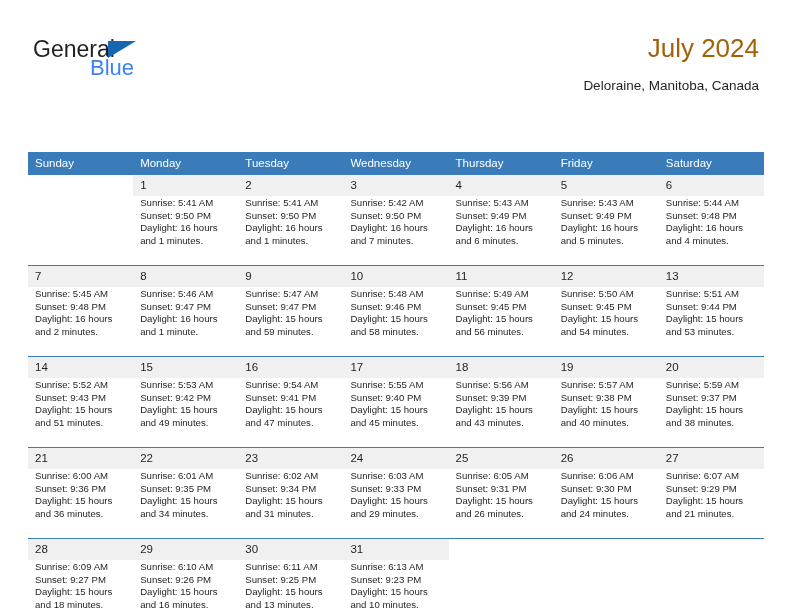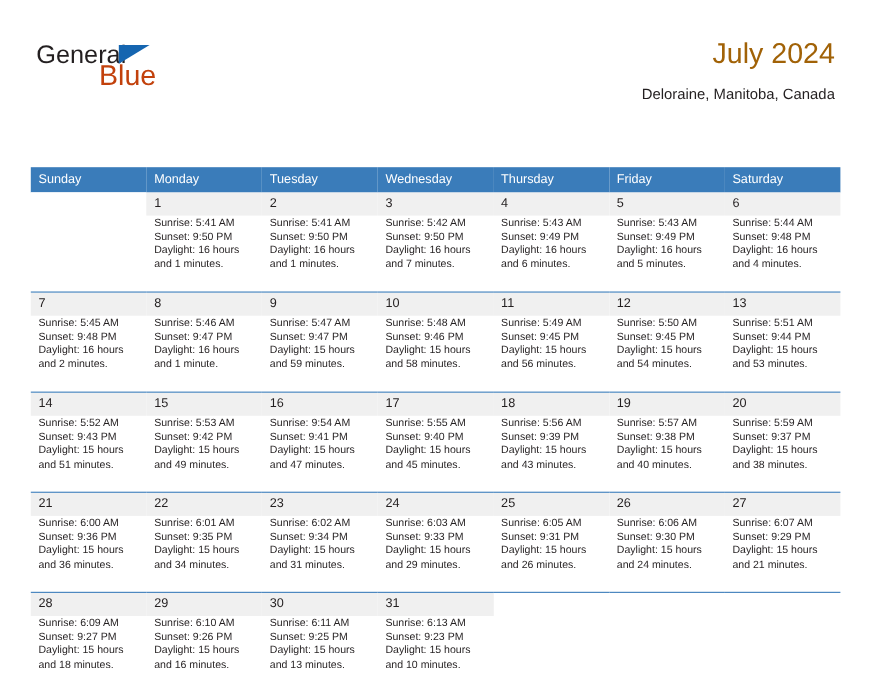--- a/index.html
+++ b/index.html
@@ -43,22 +43,22 @@
     font-size: 23px;
     letter-spacing: 0px;
     color: #231f20;
     line-height: 26px;
     font-family: "Liberation Sans", sans-serif;
   }
   .logo-blue {
     position: absolute;
     left: 57px;
     top: 19px;
-    font-size: 26px;
-    color: #c2410c;
+    font-size: 22px;
+    color: #3b82f6;
     line-height: 26px;
     font-family: "Liberation Sans", sans-serif;
   }
   .logo-triangle {
     position: absolute;
     left: 75px;
     top: 5px;
     width: 0;
     height: 0;
     border-left: 28px solid #1565b0;

